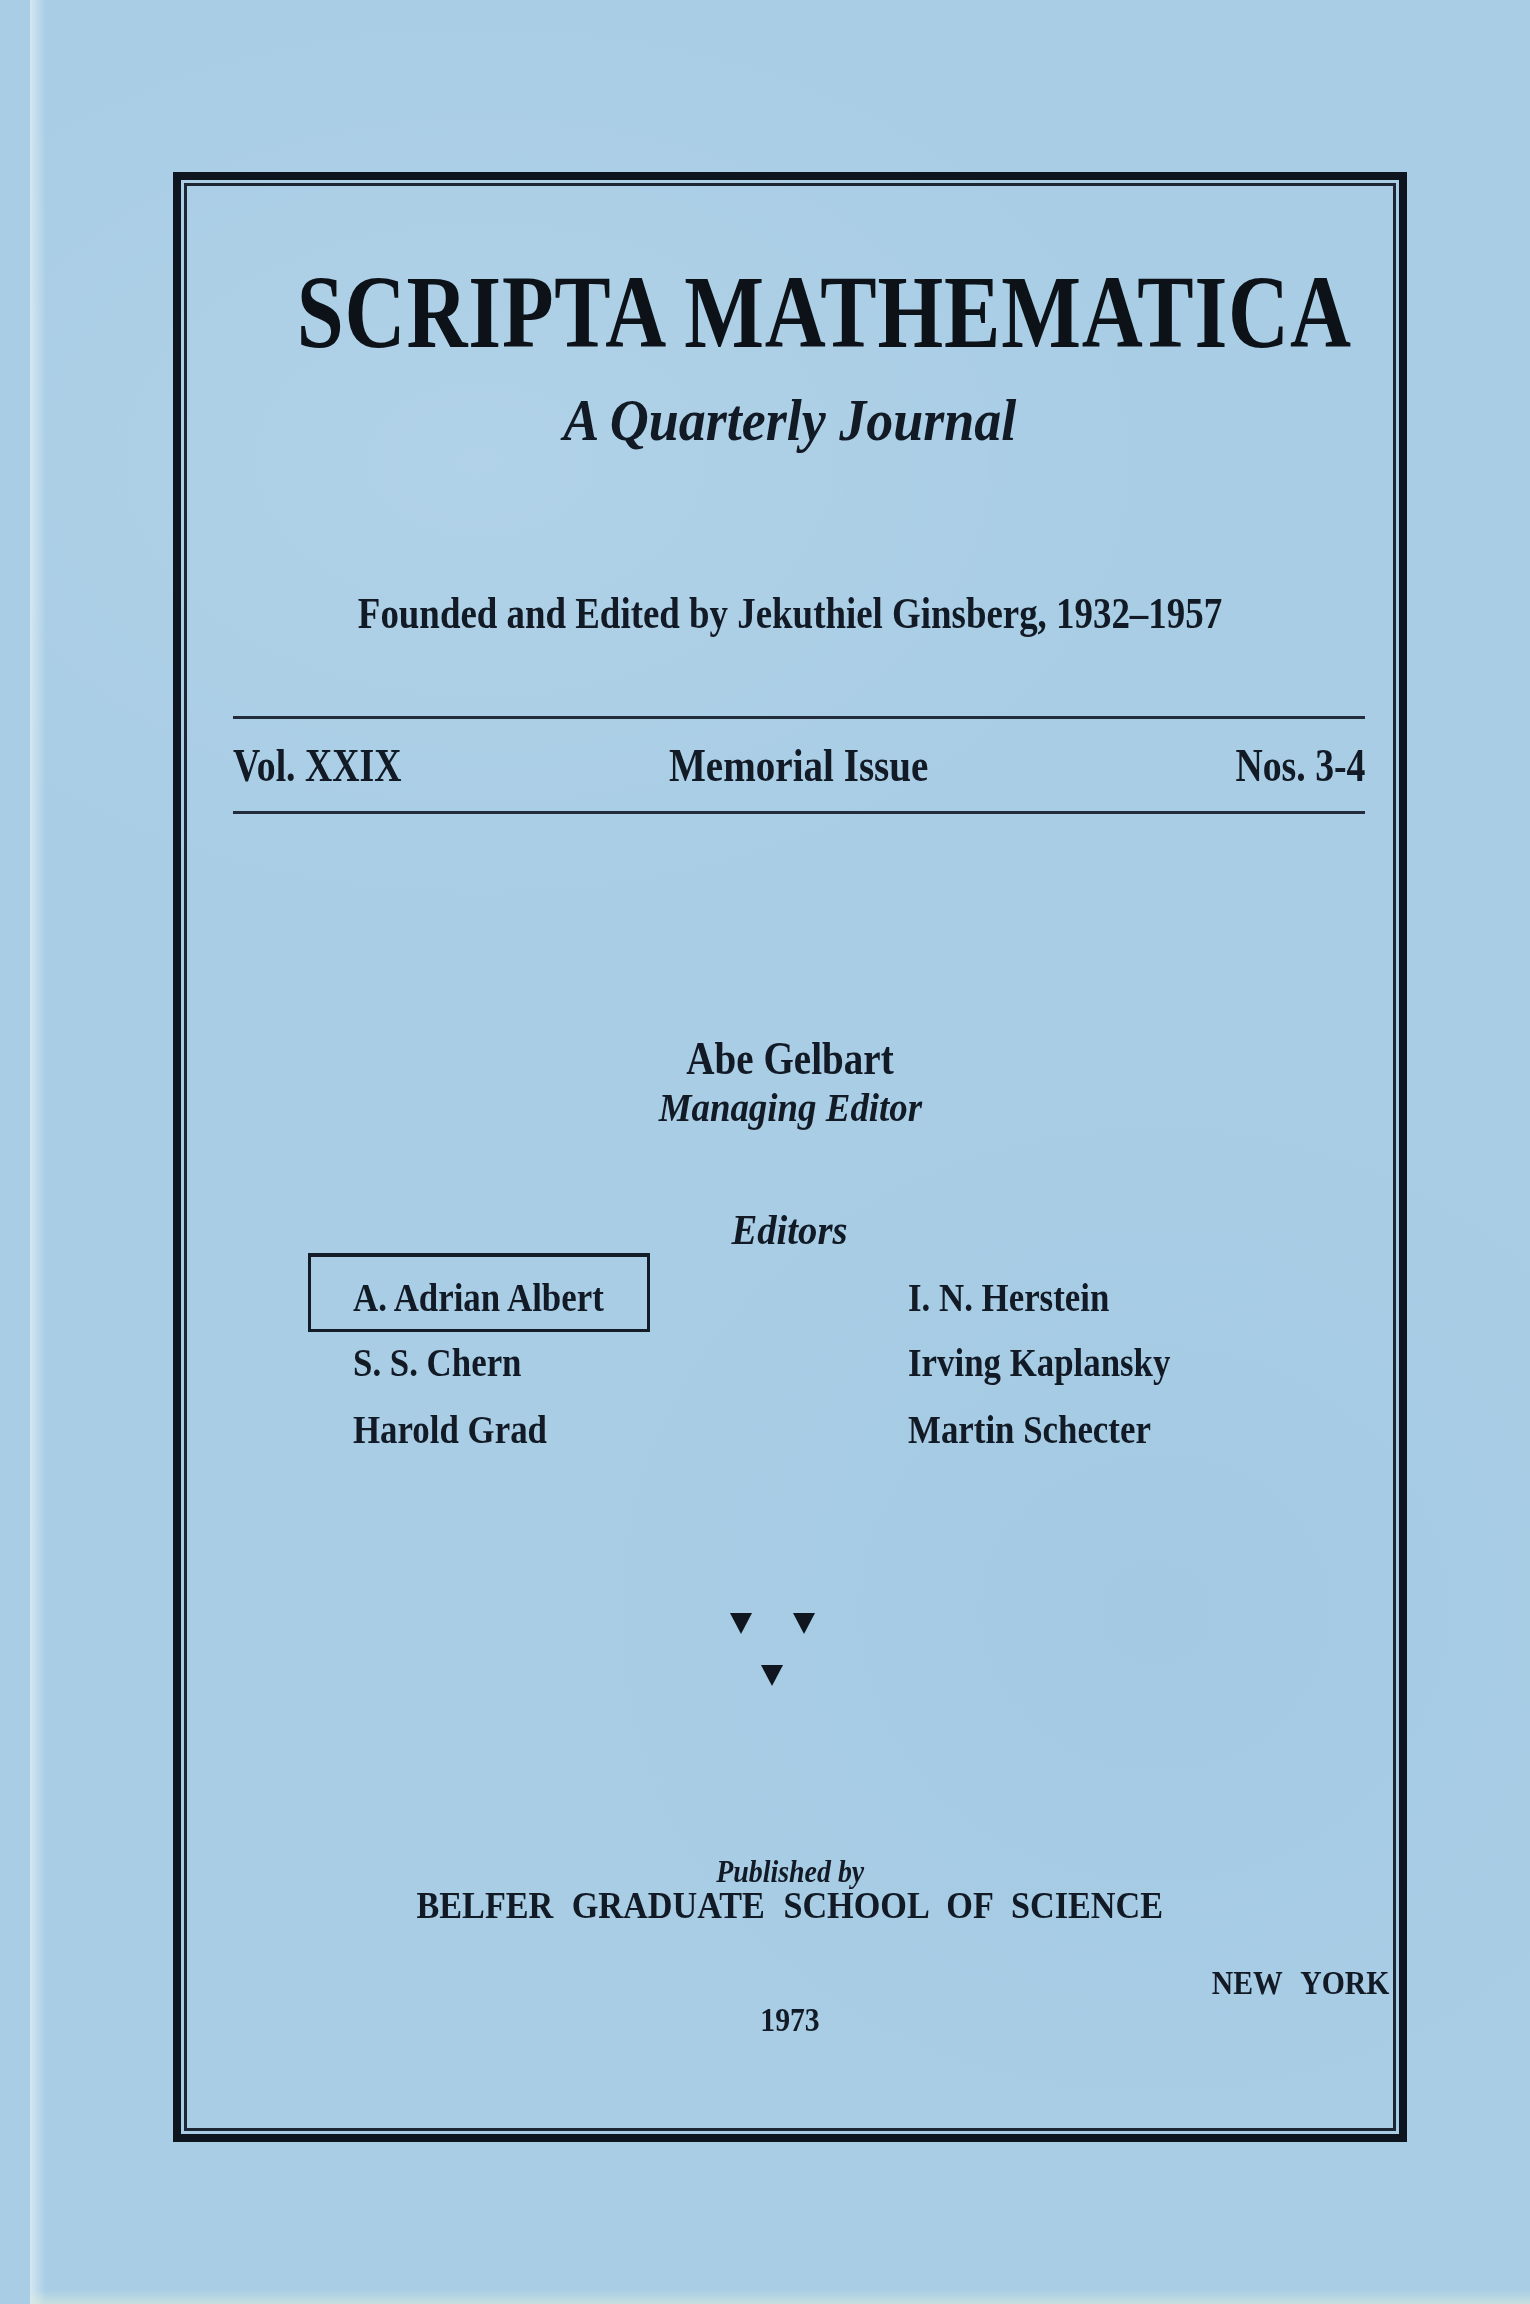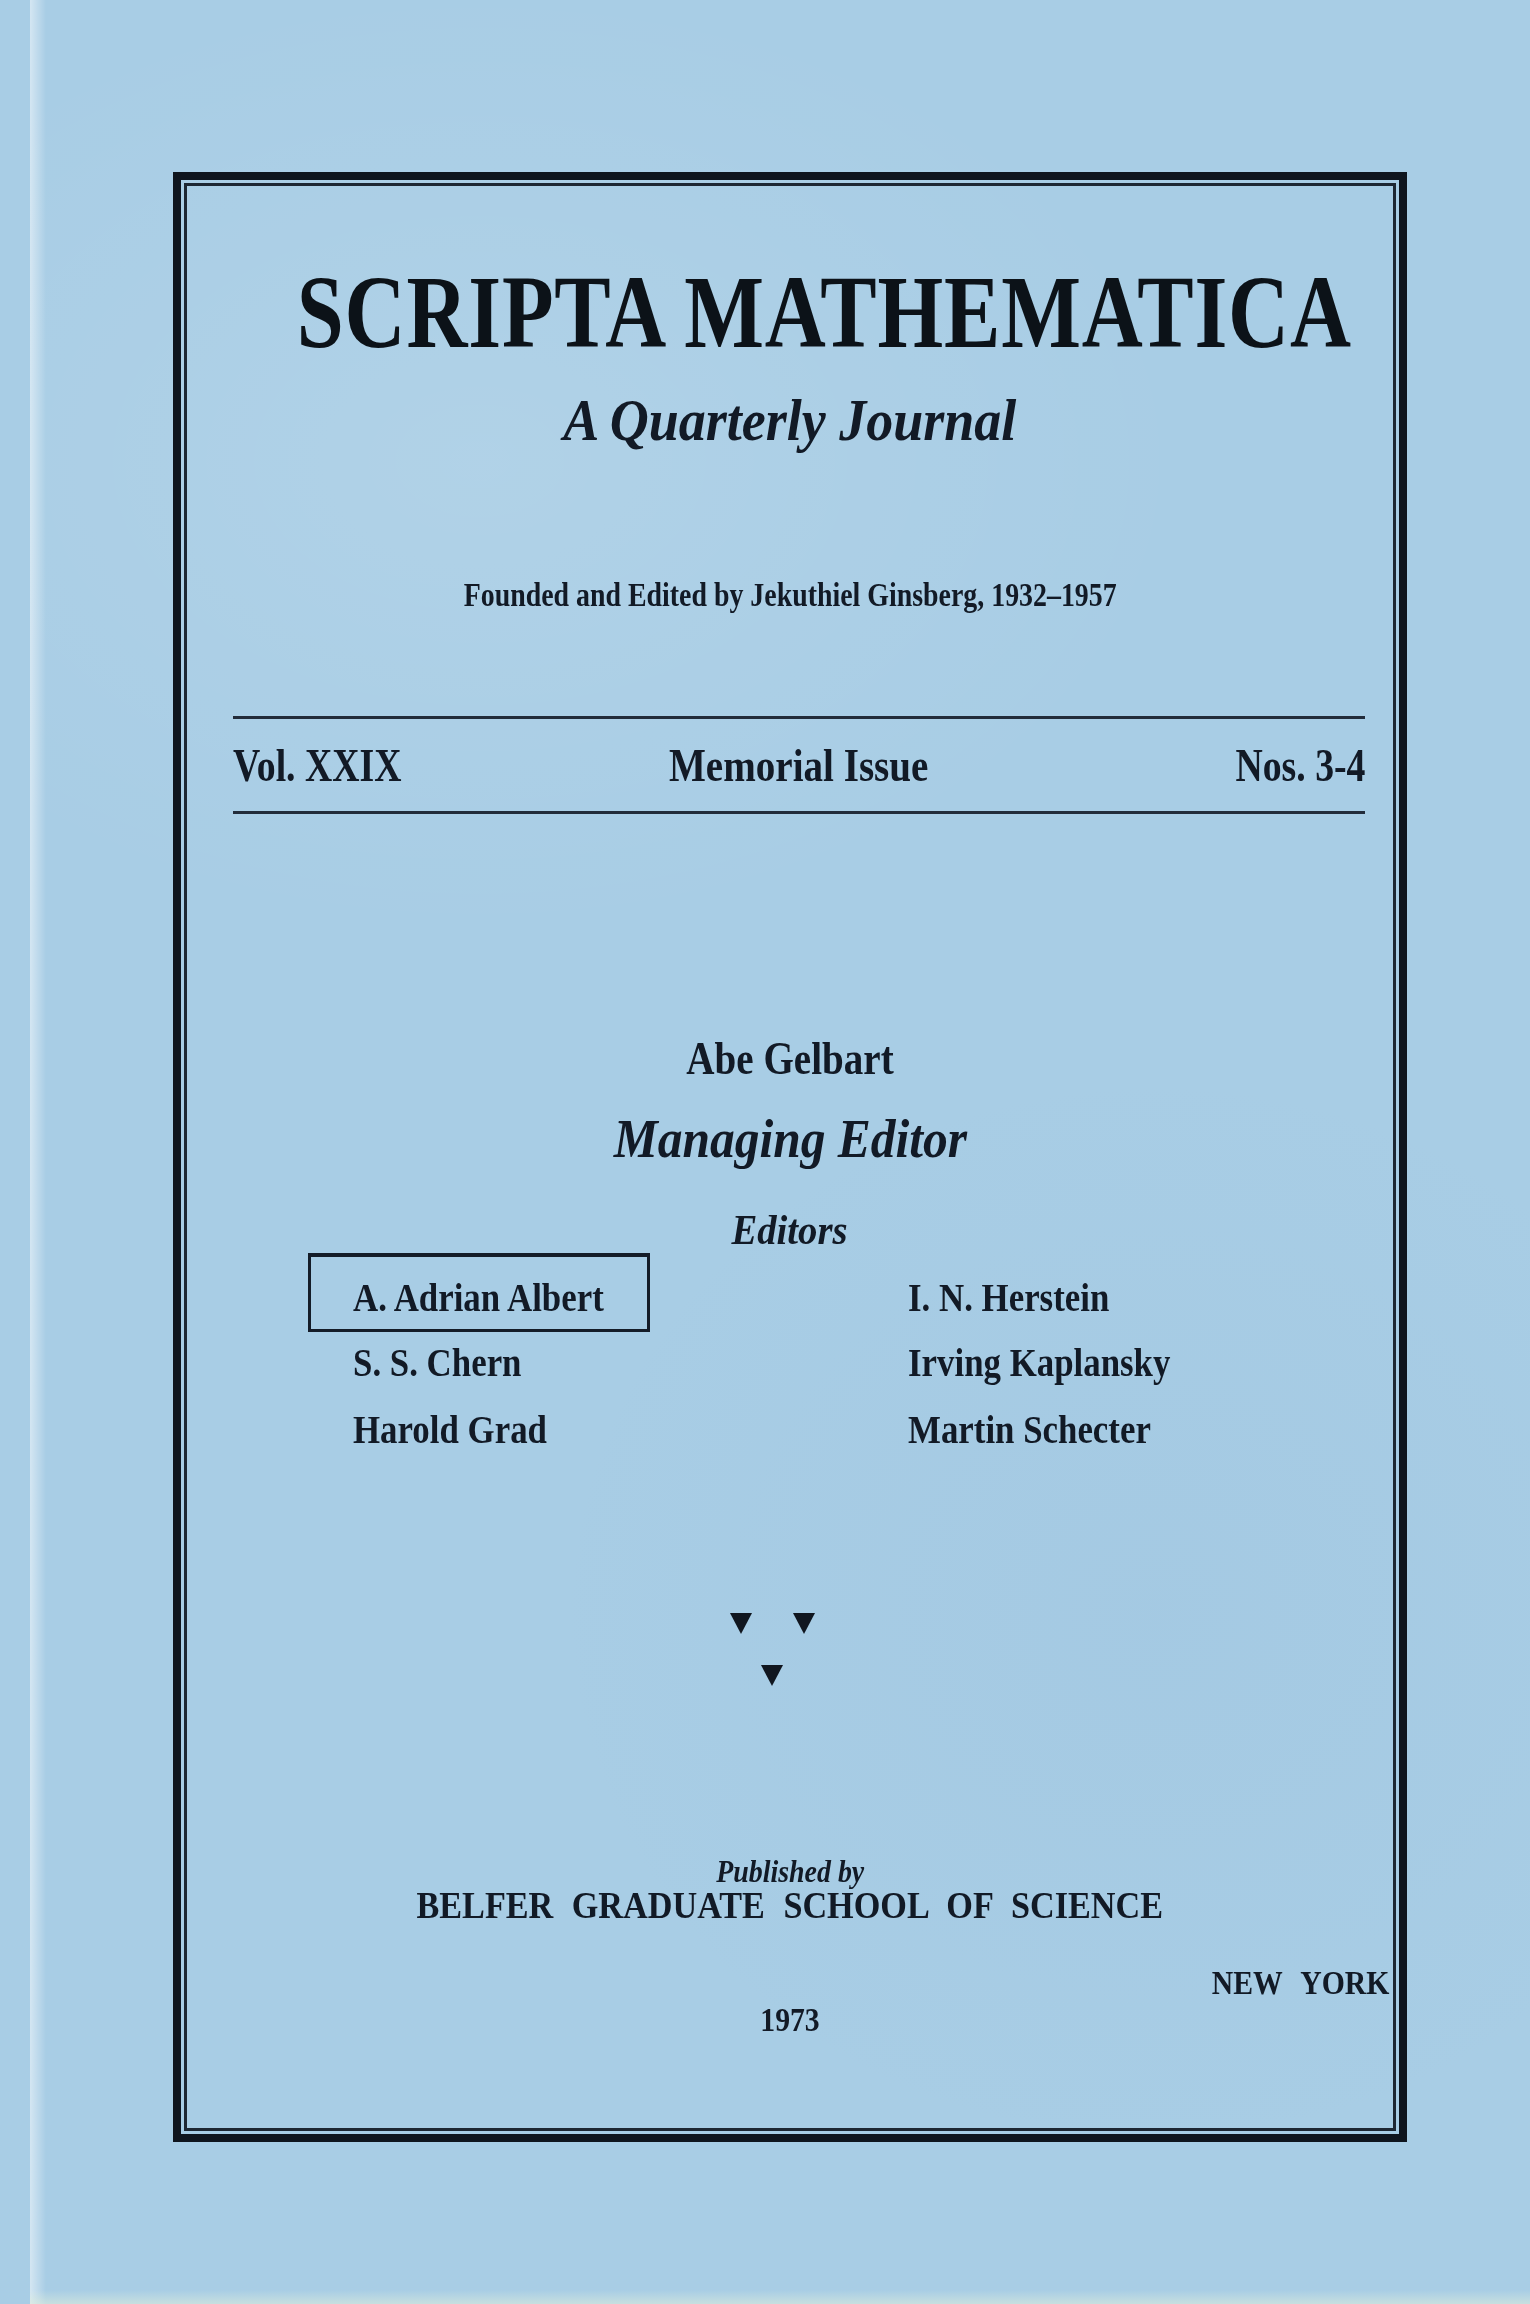--- a/index.html
+++ b/index.html
@@ -49,30 +49,30 @@
   .center{left:0;width:100%;text-align:center;}
   .italic{font-style:italic;}
   .sx{display:inline-block;}
   .s-82{transform:scaleX(.82);transform-origin:center;}
   .s-85{transform:scaleX(.85);transform-origin:center;}
   .s-90{transform:scaleX(.90);transform-origin:center;}
   .o-l{transform-origin:left;}
   .o-r{transform-origin:right;}
   .title{top:76px;font-size:103px;letter-spacing:1px;color:#0c1218;}
   .subtitle{top:207px;font-size:60px;font-family:Liberation Serif, serif;}
-  .founder{top:396px;font-size:34px;}
+  .founder{top:409px;font-size:45px;}
   .rule{position:absolute;left:52px;width:1132px;height:3px;background:#222c3a;}
   .rule-top{top:536px;}
   .rule-bottom{top:631px;}
   .issue-row{position:absolute;left:52px;top:559px;width:1132px;height:56px;font-size:46px;font-weight:bold;}
   .issue-row .vol{position:absolute;left:0;top:0;white-space:nowrap;font-weight:bold;}
   .issue-row .mem{position:absolute;left:0;top:0;width:100%;text-align:center;white-space:nowrap;font-weight:bold;}
   .issue-row .nos{position:absolute;right:0;top:0;white-space:nowrap;font-weight:bold;}
   .me-name{top:854px;font-size:46px;}
-  .me-role{top:929px;font-size:55px;font-style:italic;}
+  .me-role{top:905px;font-size:41px;font-style:italic;}
   .editors-heading{top:1026px;font-size:43px;}
   .memorial-box{
     position:absolute;left:127px;top:1073px;width:342px;height:79px;
     border:3px solid #141c28;border-top-width:4px;
   }
   .ed{font-size:41px;}
   .ed-l{left:172px;text-align:right;}
   .ed-r{left:727px;}
   .row-1{top:1095px;}
   .row-2{top:1160px;}

